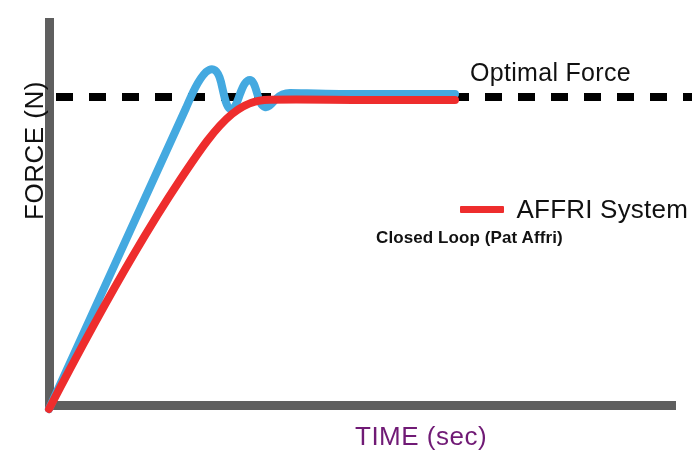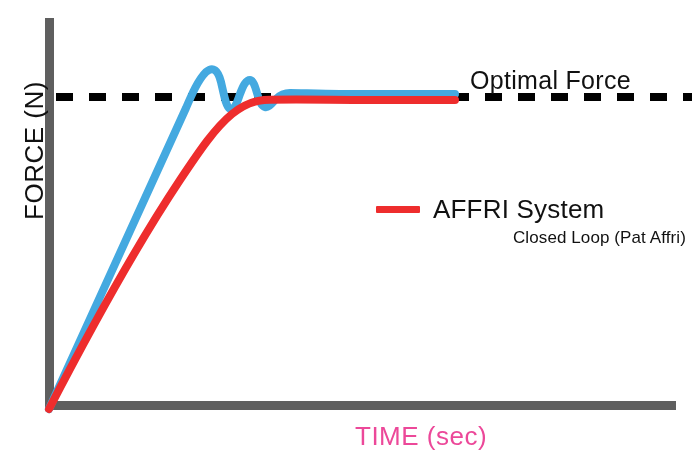--- a/index.html
+++ b/index.html
@@ -46,27 +46,27 @@
     white-space: nowrap;
   }
   .x-axis-label {
     position: absolute;
     left: 355px;
     top: 421px;
     font-family: "Liberation Sans", sans-serif;
     font-size: 26px;
     font-weight: 400;
     letter-spacing: 0.5px;
-    color: #ec4899;
+    color: #701a75;
     white-space: nowrap;
   }
   .threshold-label {
     position: absolute;
     left: 470px;
-    top: 66px;
+    top: 58px;
     font-family: "Liberation Sans", sans-serif;
     font-size: 25px;
     font-weight: 400;
     letter-spacing: 0.3px;
     color: #111111;
     white-space: nowrap;
   }
   
   .legend {
     position: absolute;
@@ -74,45 +74,46 @@
     top: 196px;
     width: 312px;
   }
   .legend-entry {
     position: relative;
     margin-bottom: 22px;
   }
   .legend-row {
     display: flex;
     align-items: center;
+    justify-content: flex-end;
   }
   .legend-swatch {
     width: 44px;
     height: 7px;
     border-radius: 1px;
     flex: 0 0 auto;
     margin-right: 13px;
   }
   .legend-title {
     font-family: "Liberation Sans", sans-serif;
     font-size: 26px;
     font-weight: 400;
     letter-spacing: 0.2px;
     color: #111111;
     white-space: nowrap;
     line-height: 1;
   }
   .legend-sub {
     font-family: "Liberation Sans", sans-serif;
     font-size: 17px;
-    font-weight: 400;
+    font-weight: 700;
     letter-spacing: 0.1px;
     color: #111111;
     white-space: nowrap;
-    text-align: right;
+    text-align: left;
     margin-top: 6px;
     padding-right: 2px;
   }
 </style>
 </head>
 <body style="background: rgb(255, 255, 255);">
 
 <div id="chart-root">
 
   <svg class="plot" viewBox="0 0 700 461">

